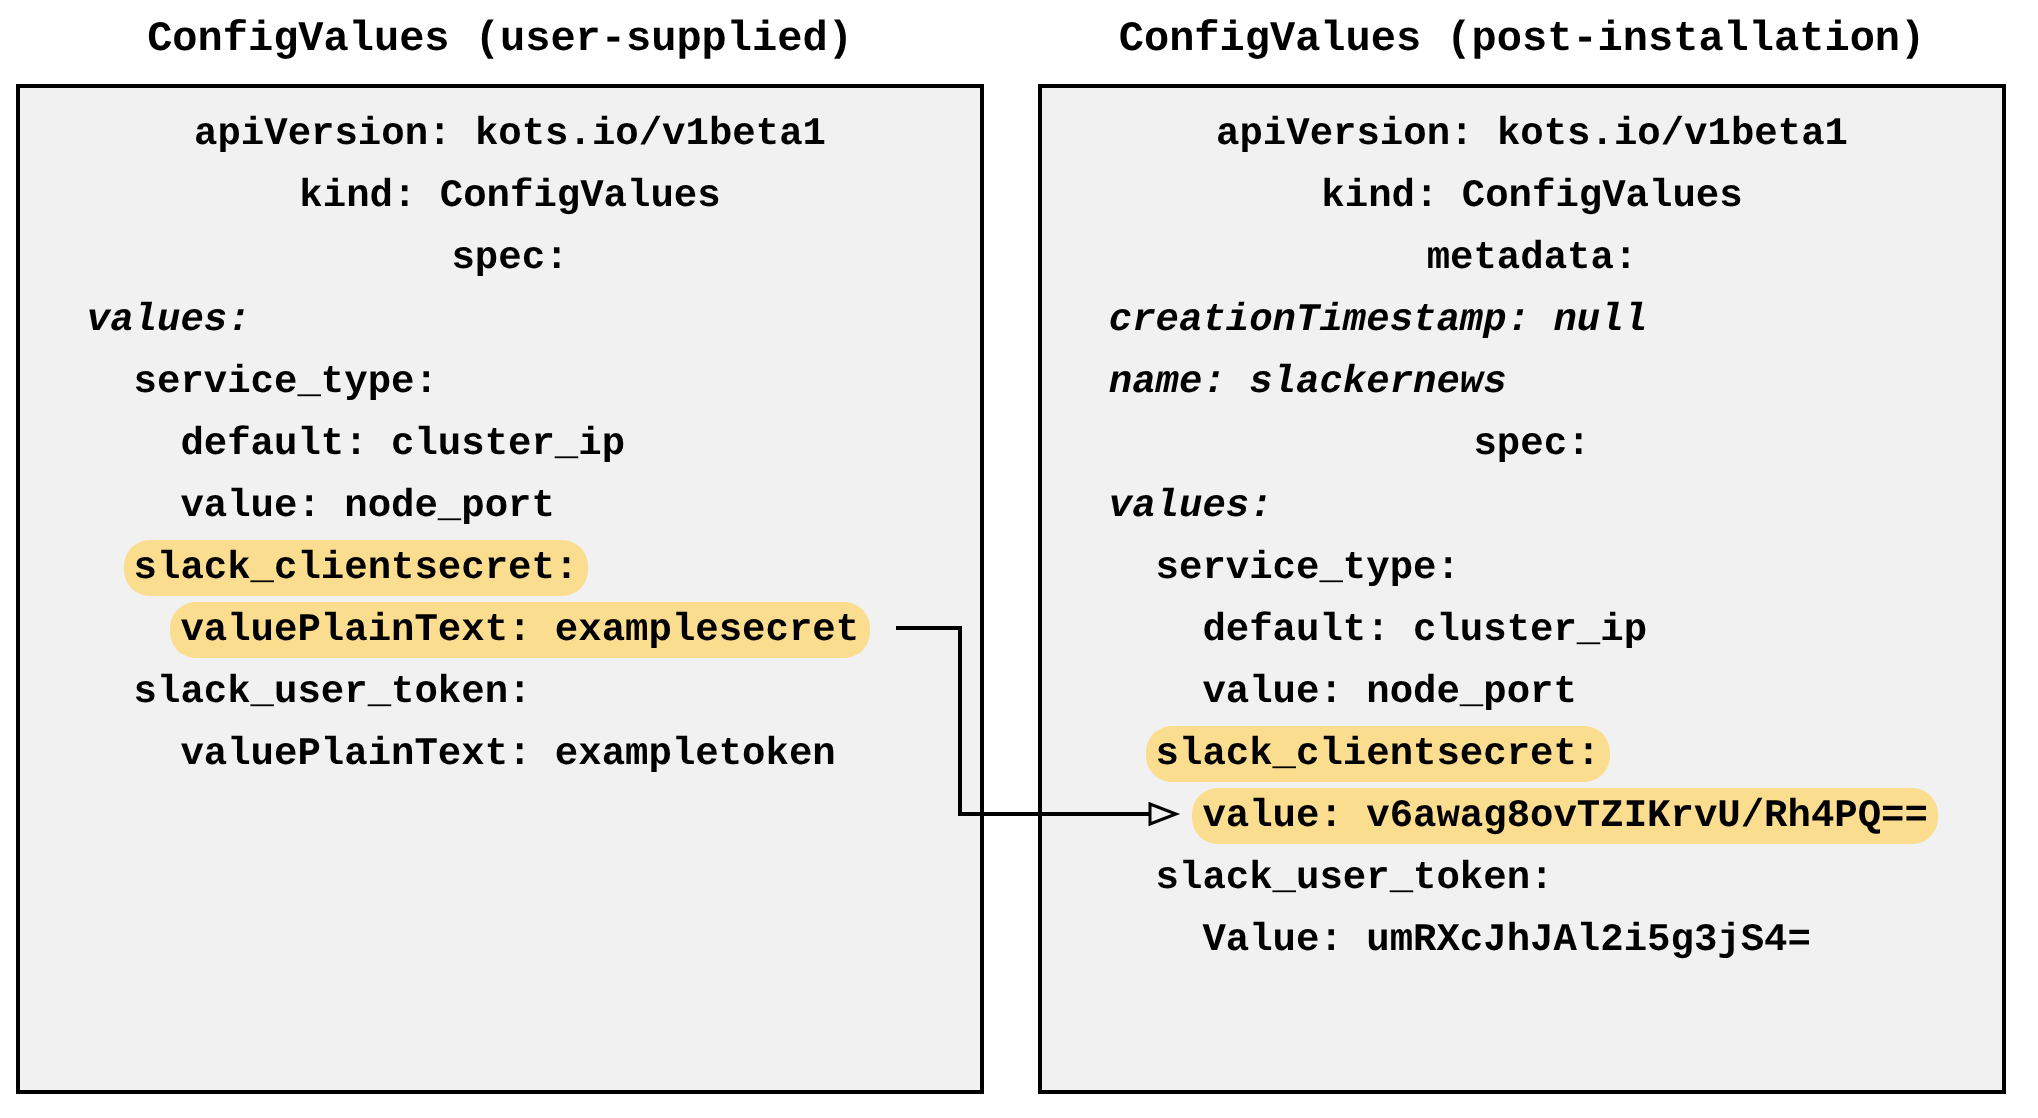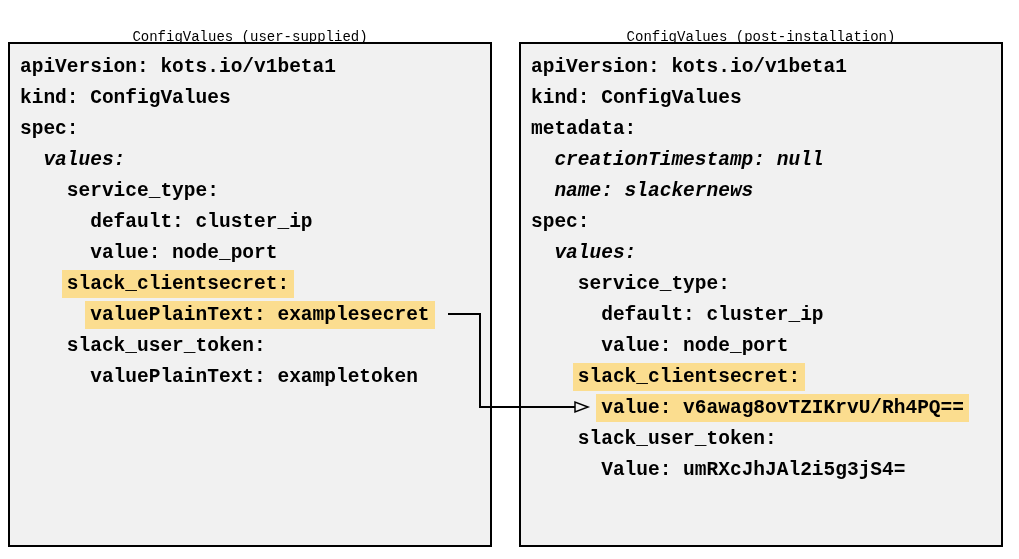--- a/index.html
+++ b/index.html
@@ -11,24 +11,24 @@
   html,body{margin:0;padding:0;}
   body{
     width:1019px;height:559px;
     background:#ffffff;
     position:relative;
     overflow:hidden;
     font-family:"Liberation Mono",monospace;
   }
   .panel-title{
     position:absolute;
-    top:24px;height:26px;line-height:26px;
+    top:8px;height:26px;line-height:26px;
     text-align:center;
-    font-weight:normal;
-    font-size:14px;
+    font-weight:bold;
+    font-size:21px;
     color:var(--txt);
     white-space:pre;
   }
   #title-left{left:8px;width:484px;}
   #title-right{left:519px;width:484px;}
   .panel{
     position:absolute;
     top:42px;height:505px;width:484px;
     background:var(--panel-bg);
     border:2px solid var(--panel-border);
@@ -41,28 +41,29 @@
     font-size:19.5px;
     font-weight:bold;
     color:var(--txt);
     white-space:pre;
   }
   .line{
     height:31px;
     display:flex;
     align-items:center;
   }
-  .ind0{padding-left:0;}
+  .ind0{padding-left:0;justify-content:center;}
   .ind1{padding-left:2ch;font-style:italic;}
   .ind2{padding-left:4ch;}
   .ind3{padding-left:6ch;font-family:Liberation Mono, monospace;}
   .hl{
     background:var(--hl);
     padding:3px 5px;
     margin:0 -5px;
+    border-radius:13px;
   }
   #arrow-overlay{
     position:absolute;
     left:0;top:0;
     z-index:5;
     pointer-events:none;
   }
 </style>
 </head>
 <body>

